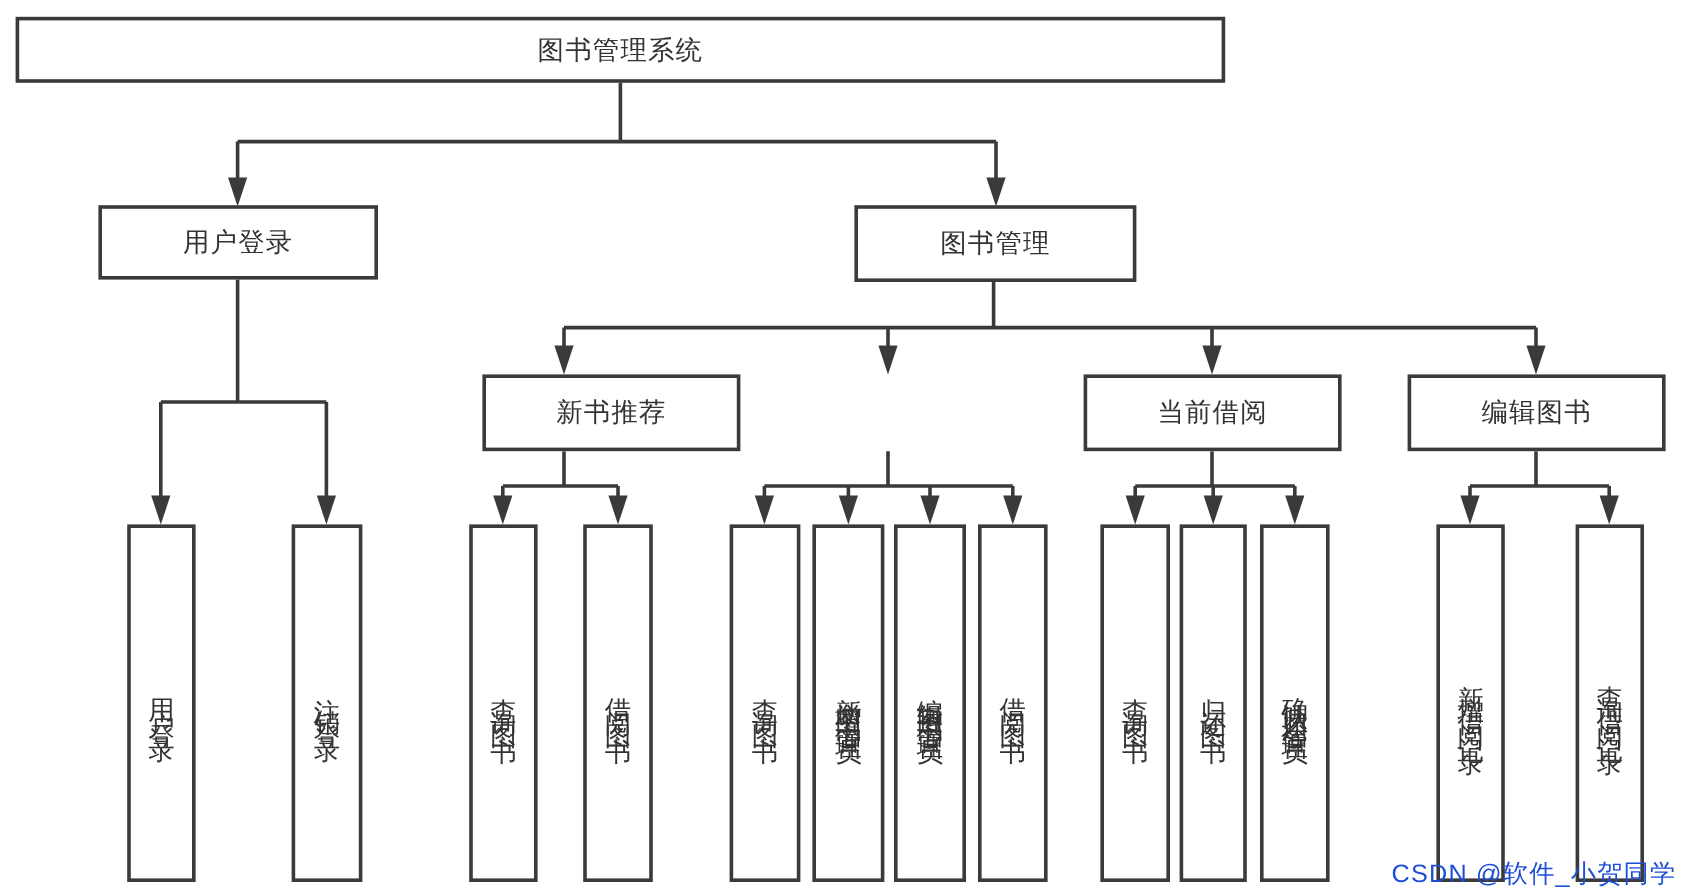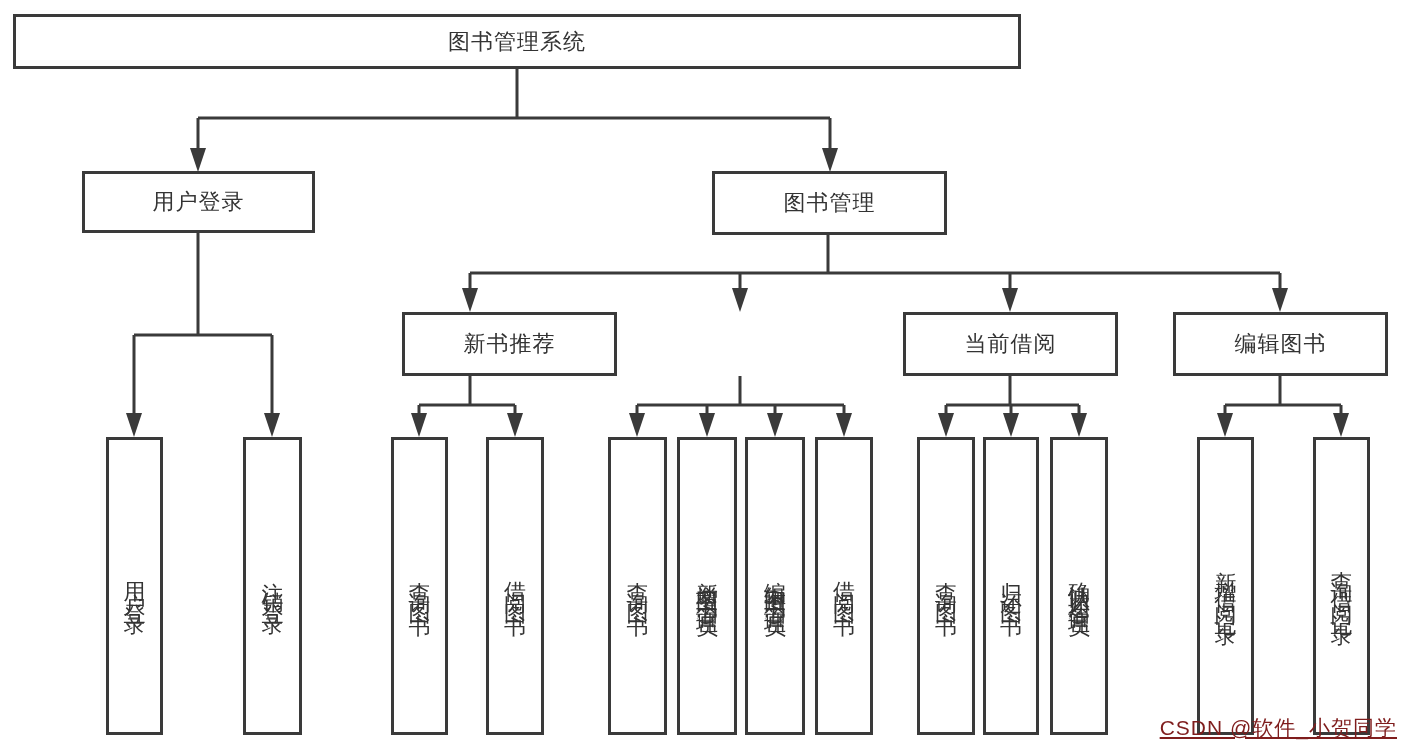--- a/index.html
+++ b/index.html
@@ -36,24 +36,23 @@
     letter-spacing: 11px;
     line-height: 1;
   }
   .leaf .vtext.tight {
     letter-spacing: 5px;
   }
   .watermark {
     position: absolute;
     right: 8px;
     bottom: 5px;
-    color: #7f1d1d;
+    color: #1d4ed8;
     font-size: 21px;
     letter-spacing: 1px;
-    text-decoration: underline;
   }
 </style>
 </head>
 <body>
 
 <div class="canvas">
 
   <svg class="wires" viewBox="0 0 1405 747" xmlns="http://www.w3.org/2000/svg">
     <g stroke="#3a3a3a" stroke-width="3" fill="none">
 

